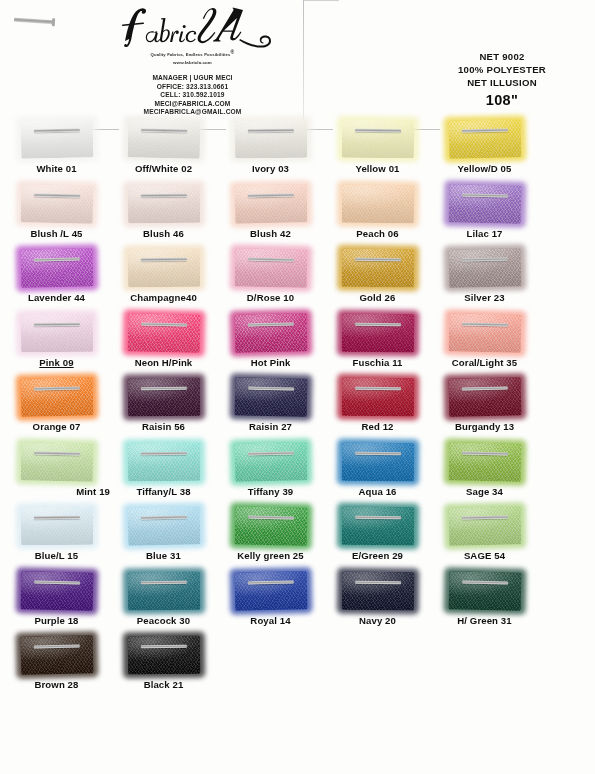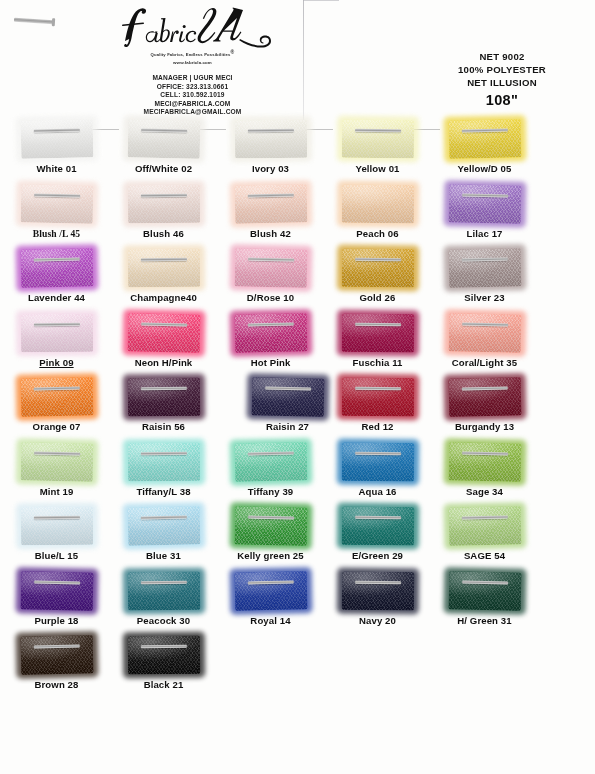--- a/index.html
+++ b/index.html
@@ -337,21 +337,21 @@
           <div class="swatch tilt-a">
             <div class="fuzz" style="background: rgb(236, 210, 51);"></div>
             <div class="body" style="background: rgb(236, 210, 51);"></div>
             <div class="staple"></div>
           </div>
         </div>
         <div class="label">Yellow/D 05</div>
       </div>
     </div>
     <div class="row">
-      <div class="cell" style="left: 3px; font-family: Liberation Serif, serif;">
+      <div class="cell" style="left: 3px;">
         <div class="swatch-area">
           <div class="swatch tilt-b">
             <div class="fuzz" style="background: rgb(245, 221, 213);"></div>
             <div class="body" style="background: rgb(245, 221, 213);"></div>
             <div class="staple"></div>
           </div>
         </div>
         <div class="label">Blush /L 45</div>
       </div>
       <div class="cell" style="left: 110px;">
@@ -512,21 +512,21 @@
       <div class="cell" style="left: 110px; text-align: center;">
         <div class="swatch-area">
           <div class="swatch tilt-c dark">
             <div class="fuzz" style="background: rgb(59, 18, 48);"></div>
             <div class="body" style="background: rgb(59, 18, 48);"></div>
             <div class="staple"></div>
           </div>
         </div>
         <div class="label">Raisin 56</div>
       </div>
-      <div class="cell" style="left: 234px;">
+      <div class="cell" style="left: 217px;">
         <div class="swatch-area">
           <div class="swatch tilt-b dark">
             <div class="fuzz" style="background: rgb(34, 31, 71);"></div>
             <div class="body" style="background: rgb(34, 31, 71);"></div>
             <div class="staple"></div>
           </div>
         </div>
         <div class="label">Raisin 27</div>
       </div>
       <div class="cell" style="left: 324px;">
@@ -544,21 +544,21 @@
           <div class="swatch tilt-a dark">
             <div class="fuzz" style="background: rgb(112, 14, 37);"></div>
             <div class="body" style="background: rgb(112, 14, 37);"></div>
             <div class="staple"></div>
           </div>
         </div>
         <div class="label">Burgandy 13</div>
       </div>
     </div>
     <div class="row">
-      <div class="cell" style="left: 3px;">
+      <div class="cell" style="left: 3px; text-align: right;">
         <div class="swatch-area">
           <div class="swatch tilt-b">
             <div class="fuzz" style="background: rgb(196, 226, 160);"></div>
             <div class="body" style="background: rgb(196, 226, 160);"></div>
             <div class="staple"></div>
           </div>
         </div>
         <div class="label">Mint 19</div>
       </div>
       <div class="cell" style="left: 110px;">

